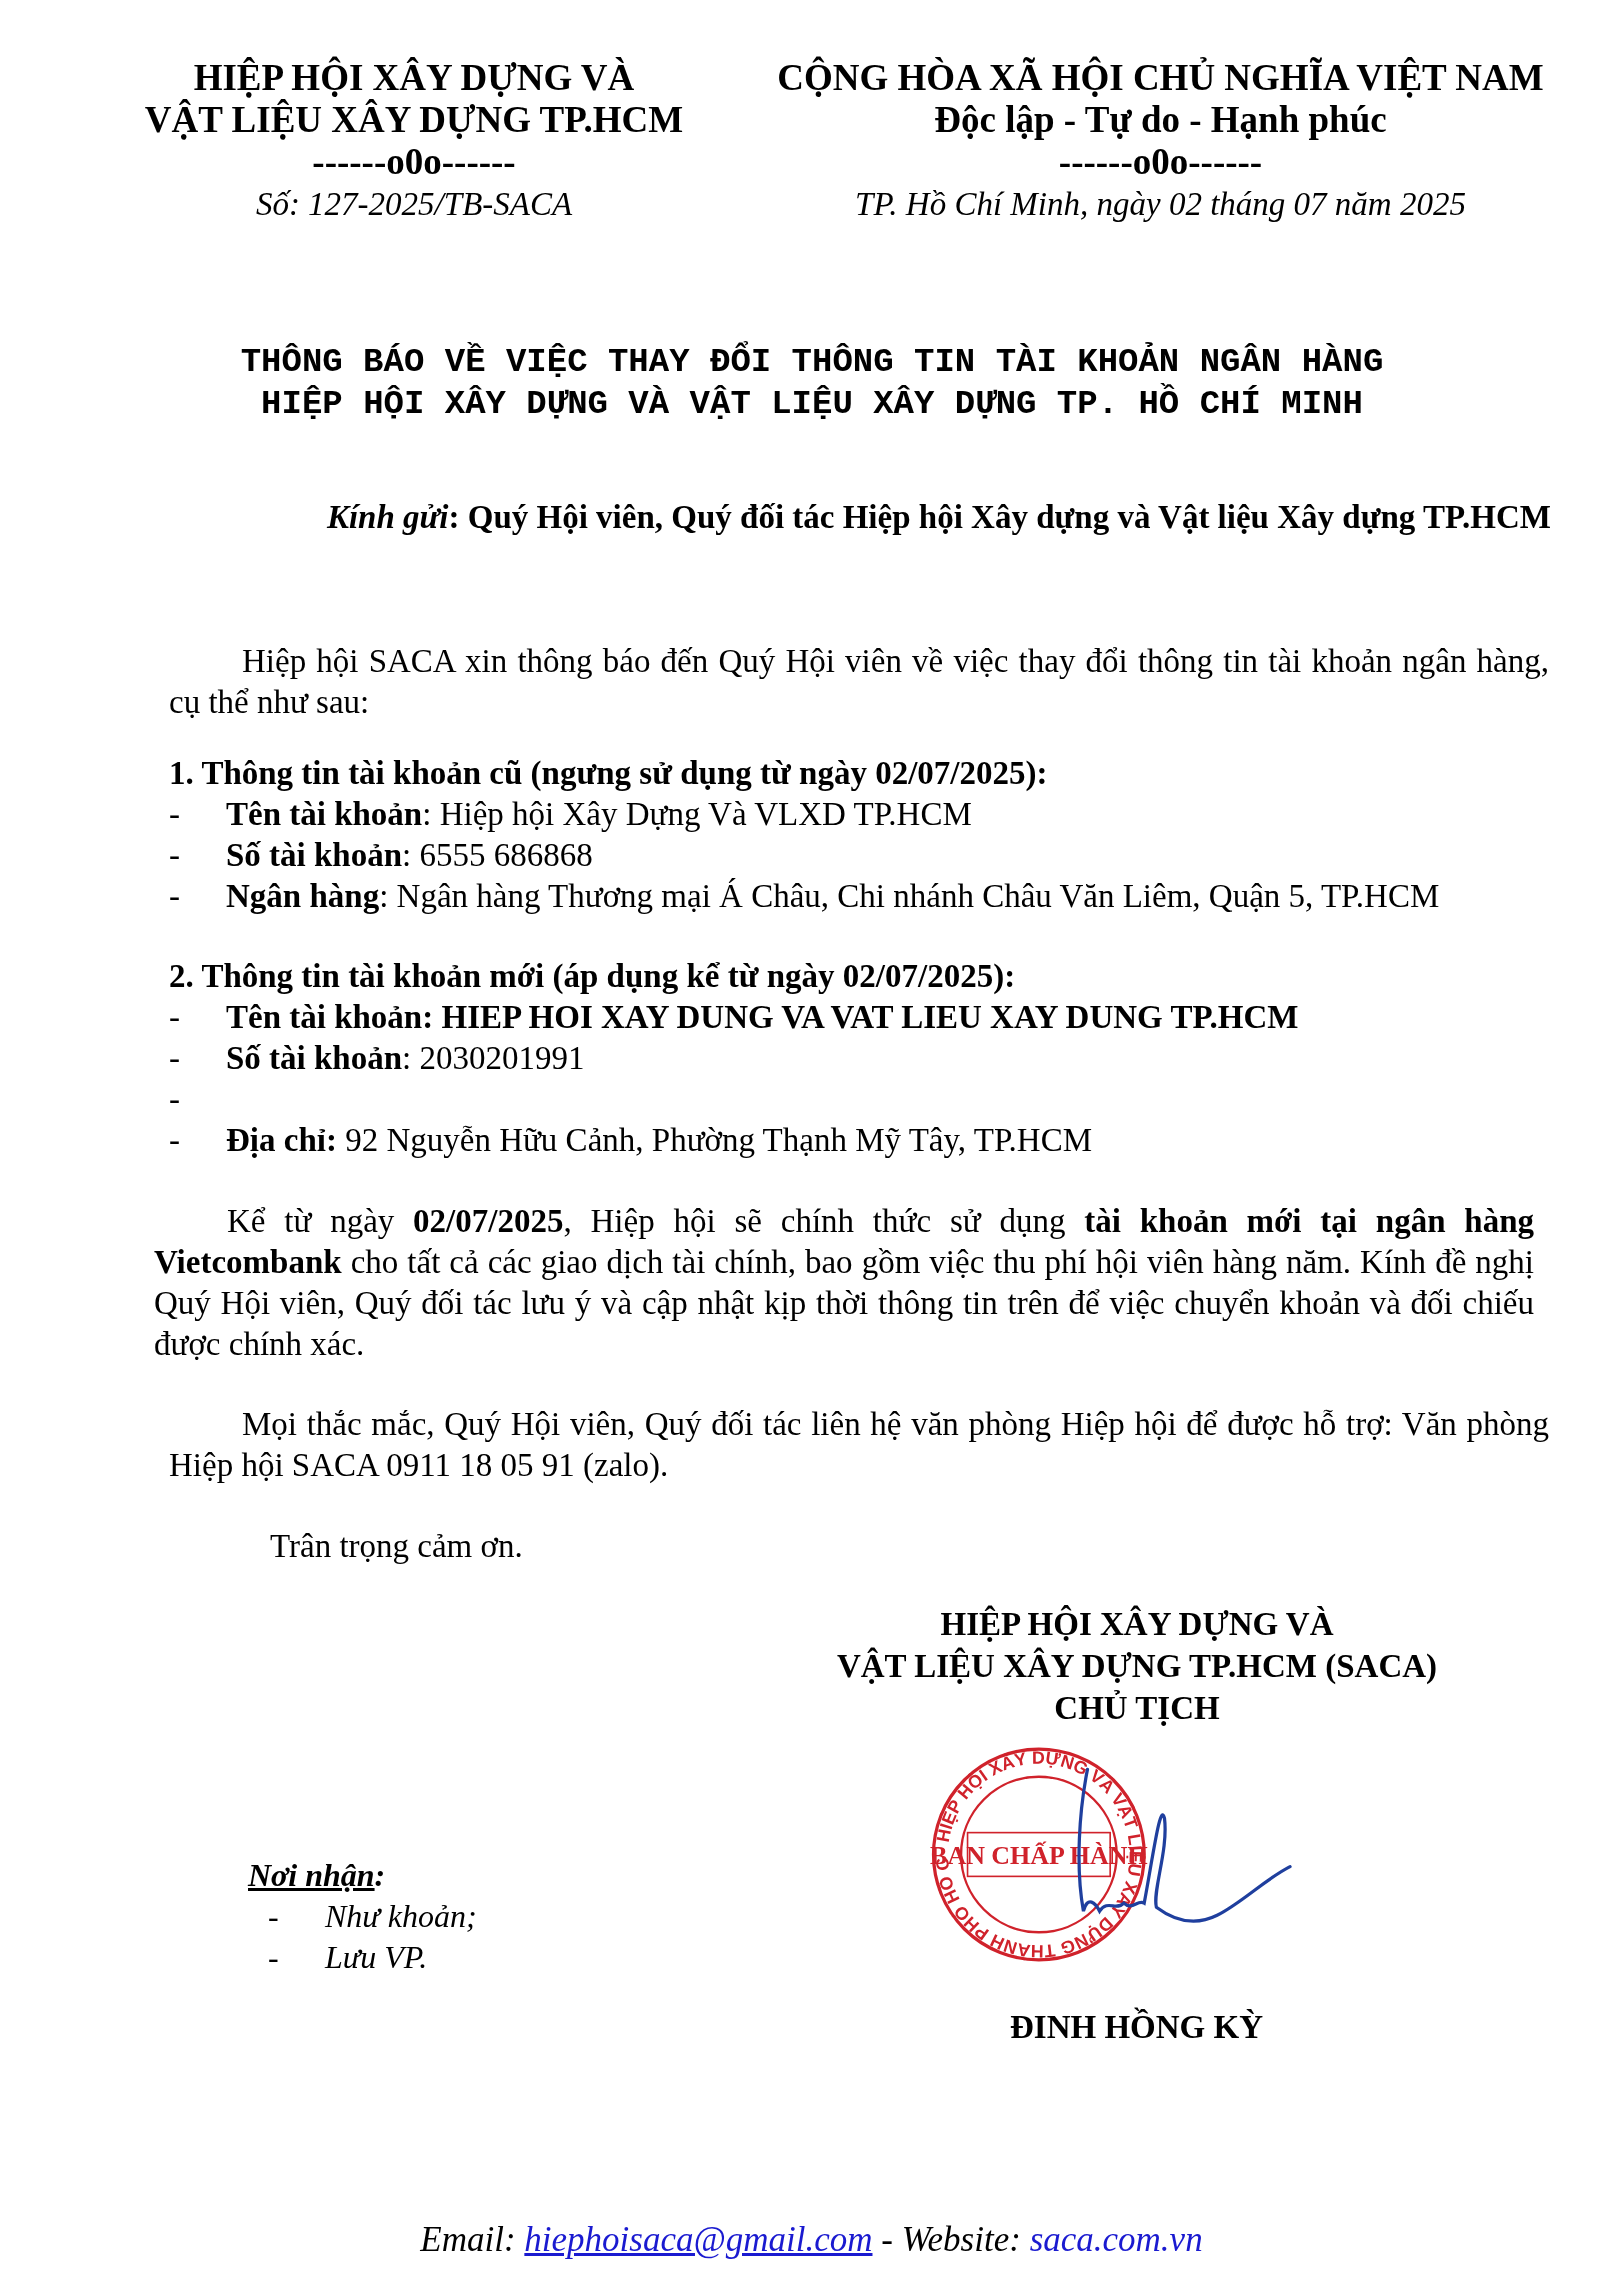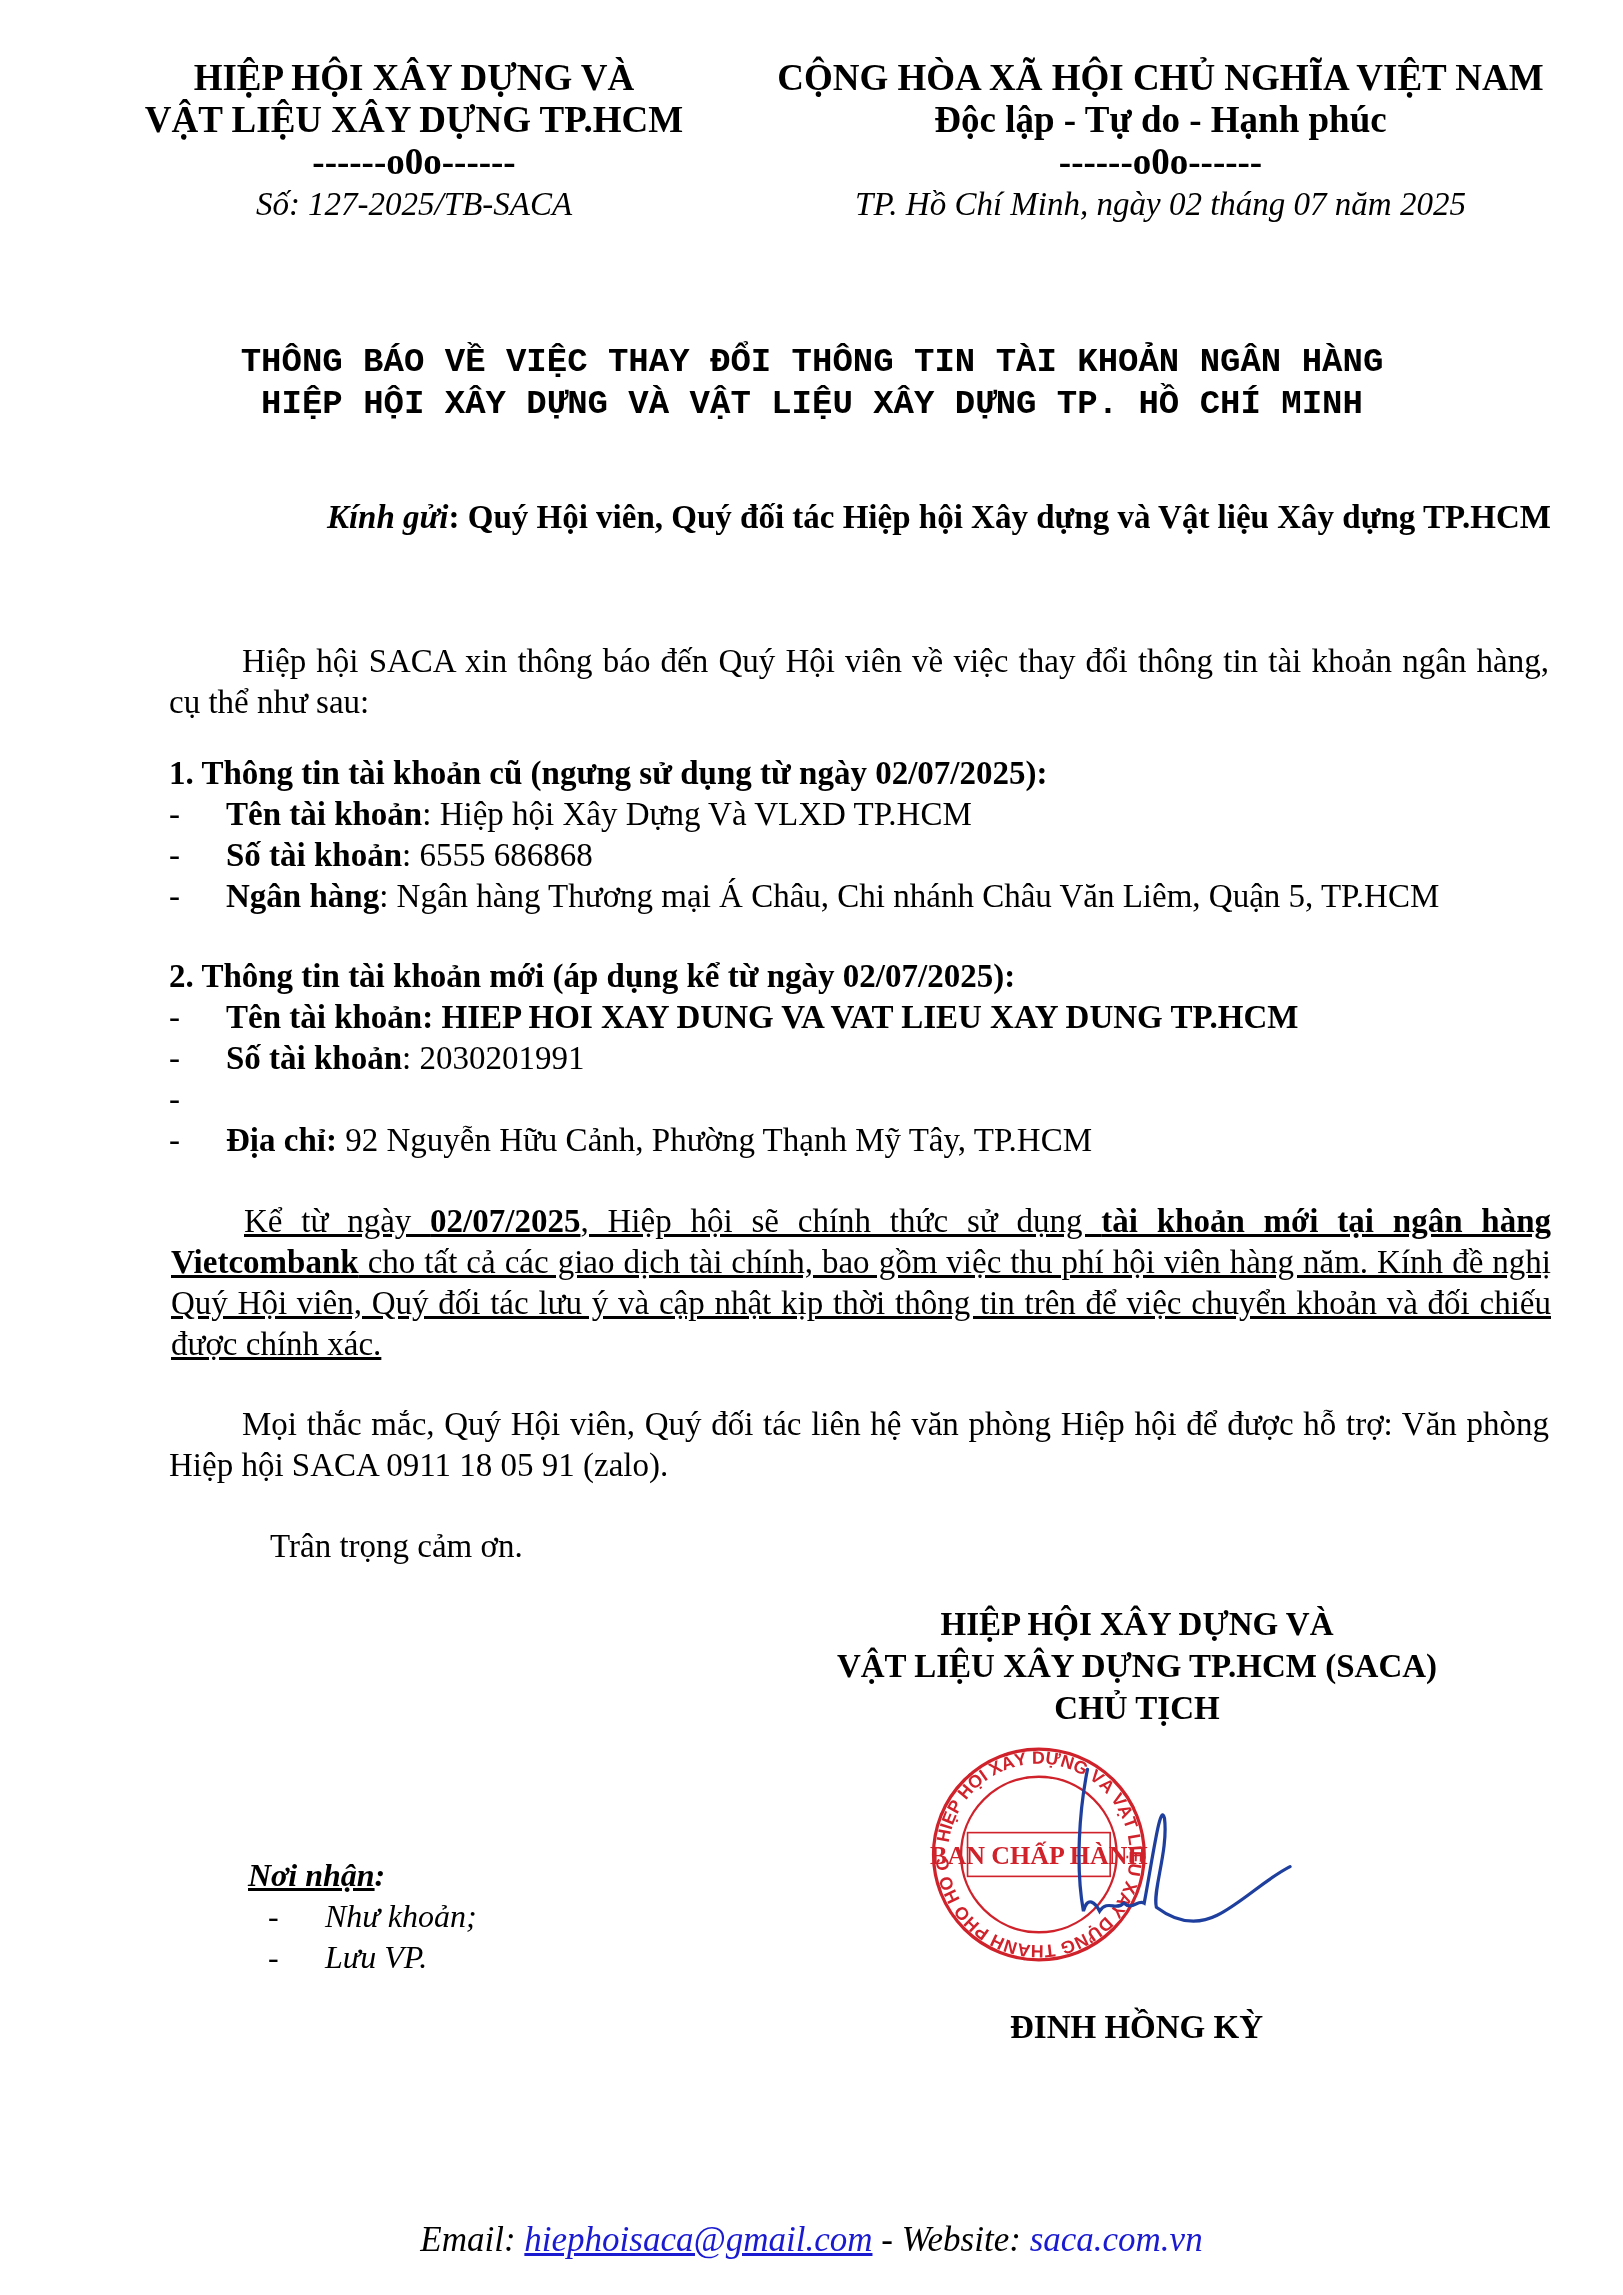--- a/index.html
+++ b/index.html
@@ -101,21 +101,21 @@
   </div>
   <div class="item">
     <span class="dash">-</span>
   </div>
   <div class="item">
     <span class="dash">-</span>
     <span><b>Địa chỉ:</b><span> 92 Nguyễn Hữu Cảnh, Phường Thạnh Mỹ Tây, TP.HCM</span></span>
   </div>
 </div>
 
-<div class="abs para indent" style="left:171px; top:1201px; width:1380px;text-decoration:underline;">
+<div class="abs para indent" style="left:154px; top:1201px; width:1380px;">
   <span>Kể từ ngày </span><b>02/07/2025</b><span>, Hiệp hội sẽ chính thức sử dụng </span><b>tài khoản mới tại ngân hàng Vietcombank</b><span> cho tất cả các giao dịch tài chính, bao gồm việc thu phí hội viên hàng năm. Kính đề nghị Quý Hội viên, Quý đối tác lưu ý và cập nhật kịp thời thông tin trên để việc chuyển khoản và đối chiếu được chính xác.</span>
 </div>
 
 <div class="abs para indent" style="left:169px; top:1404px; width:1380px;">Mọi thắc mắc, Quý Hội viên, Quý đối tác liên hệ văn phòng Hiệp hội để được hỗ trợ: Văn phòng Hiệp hội SACA 0911 18 05 91 (zalo).</div>
 
 <div class="abs para" style="left:270px; top:1526px;">Trân trọng cảm ơn.</div>
 
 <div class="abs sign">
   <div>HIỆP HỘI XÂY DỰNG VÀ</div>
   <div>VẬT LIỆU XÂY DỰNG TP.HCM (SACA)</div>

